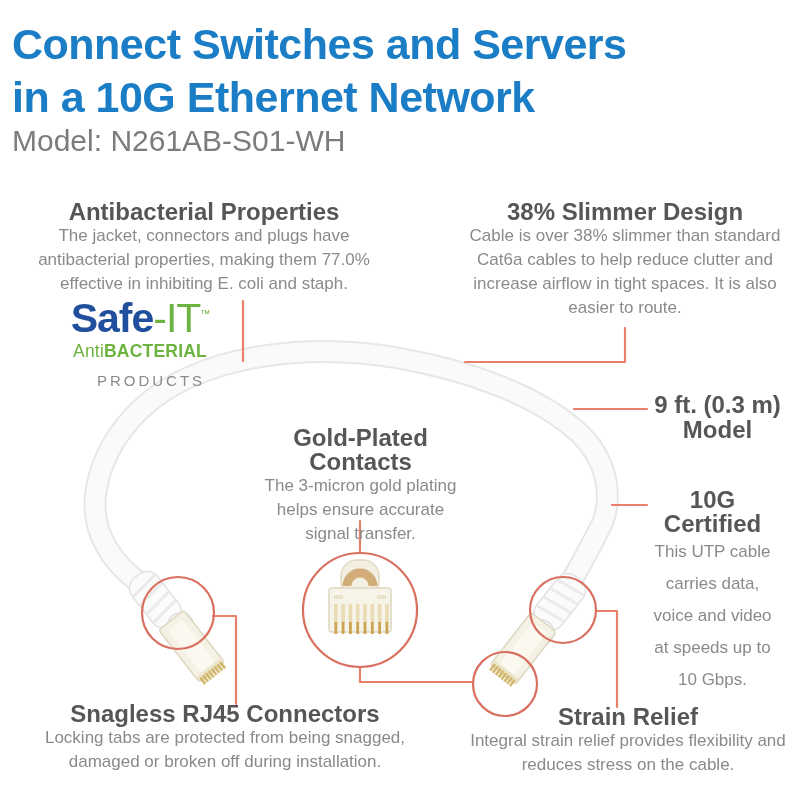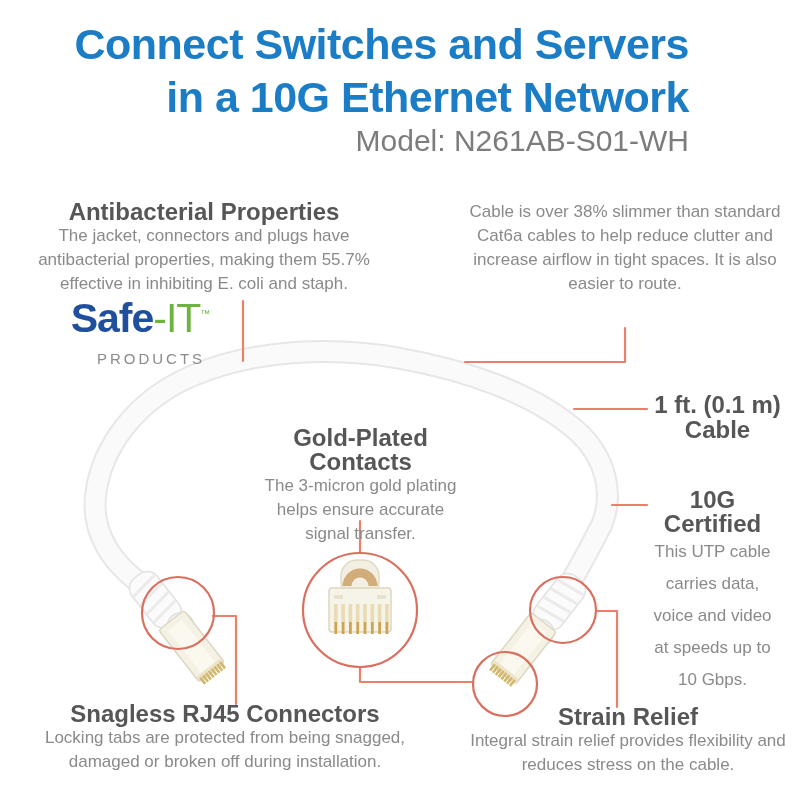--- a/index.html
+++ b/index.html
@@ -4,21 +4,21 @@
 <style>
   html,body{margin:0;padding:0;}
   body{
     width:800px;height:800px;position:relative;overflow:hidden;
     background:#ffffff;
     font-family:"Liberation Sans", sans-serif;
     -webkit-font-smoothing:antialiased;
   }
   .abs{position:absolute;}
   
-  .header{left:0;top:18px;width:689px;text-align:right;}
+  .header{left:12px;top:18px;width:689px;text-align:left;}
   .title{
     font-size:43px;line-height:53px;font-weight:700;letter-spacing:-.5px;
     color:var(--c-title,#1a7dc5);
   }
   .model{
     font-size:30px;font-weight:400;
     color:var(--c-model,#7c7c7c);
   }
   
   .callout{text-align:center;}
@@ -161,36 +161,38 @@
 <div class="abs header">
   <div class="title">
     <div>Connect Switches and Servers</div>
     <div>in a 10G Ethernet Network</div>
   </div>
   <div class="model">Model: N261AB-S01-WH</div>
 </div>
 
 <div class="abs callout co-antibacterial">
   <div class="ct">Antibacterial Properties</div>
-  <div class="cb">The jacket, connectors and plugs have antibacterial properties, making them 55.7% effective in inhibiting E. coli and staph.</div>
+  <div class="cb">The jacket, connectors and plugs have antibacterial properties, making them 77.0% effective in inhibiting E. coli and staph.</div>
 </div>
 
 <div class="abs callout co-slimmer">
+  <div class="ct">38% Slimmer Design</div>
   <div class="cb">Cable is over 38% slimmer than standard Cat6a cables to help reduce clutter and increase airflow in tight spaces. It is also easier to route.</div>
 </div>
 
 <div class="abs logo">
   <div class="l1"><span>Safe</span><span class="it"><span>-</span><span>IT</span></span><span class="tm">™</span></div>
+  <div class="l2"><span>Anti</span><span class="b">BACTERIAL</span></div>
   <div class="l3">PRODUCTS</div>
 </div>
 
 <div class="abs callout co-length">
   <div class="ct">
-    <div>1 ft. (0.1 m)</div>
-    <div>Cable</div>
+    <div>9 ft. (0.3 m)</div>
+    <div>Model</div>
   </div>
 </div>
 
 <div class="abs callout co-gold">
   <div class="ct">Gold-Plated Contacts</div>
   <div class="cb">The 3-micron gold plating helps ensure accurate signal transfer.</div>
 </div>
 
 <div class="abs callout co-certified">
   <div class="ct">10G Certified</div>

